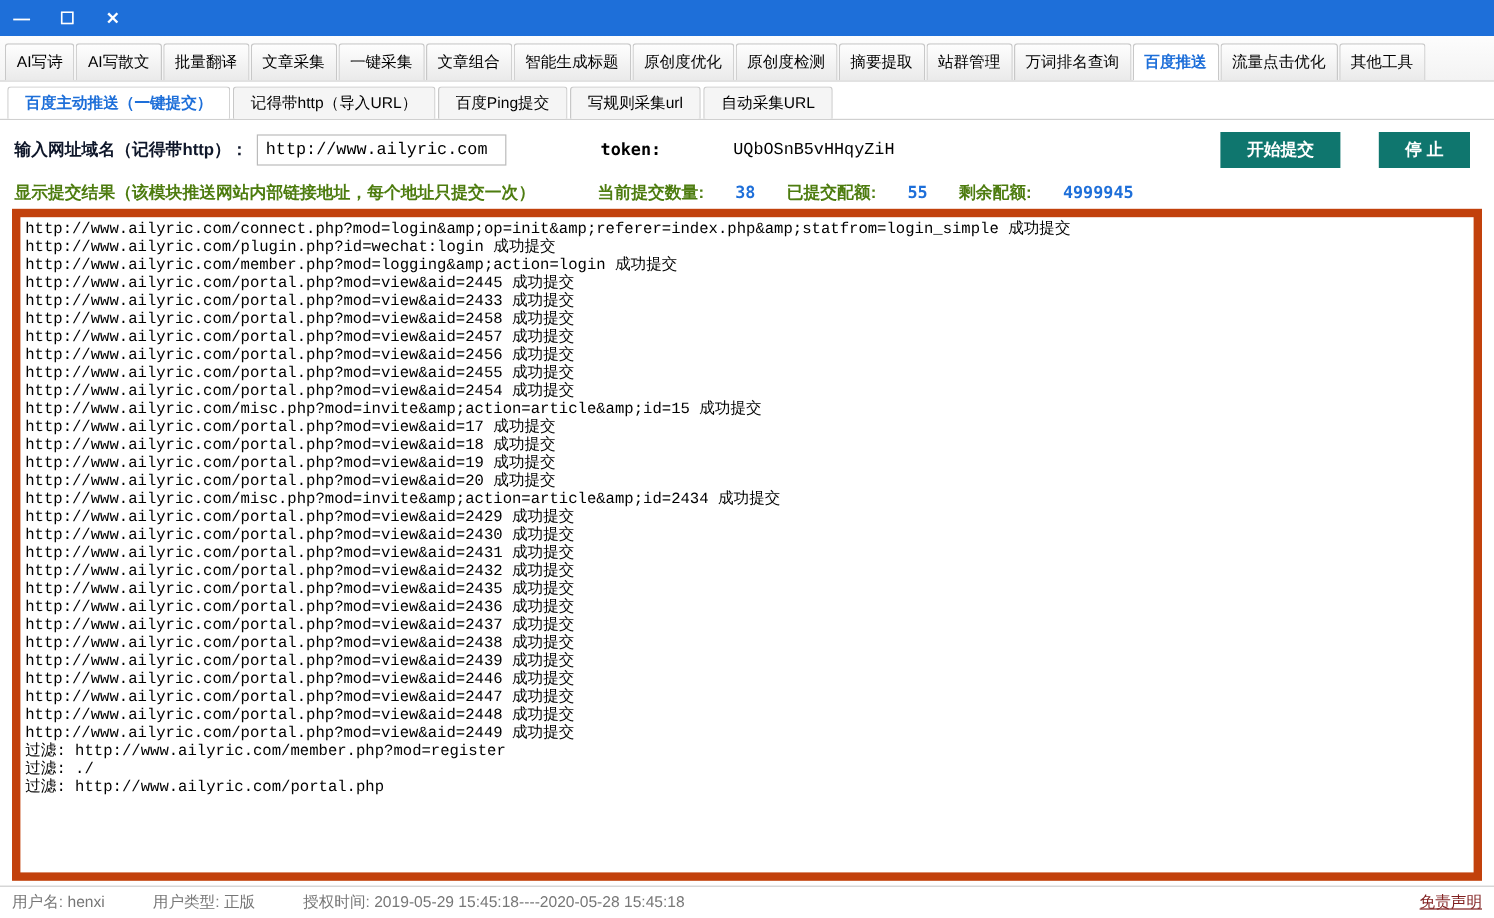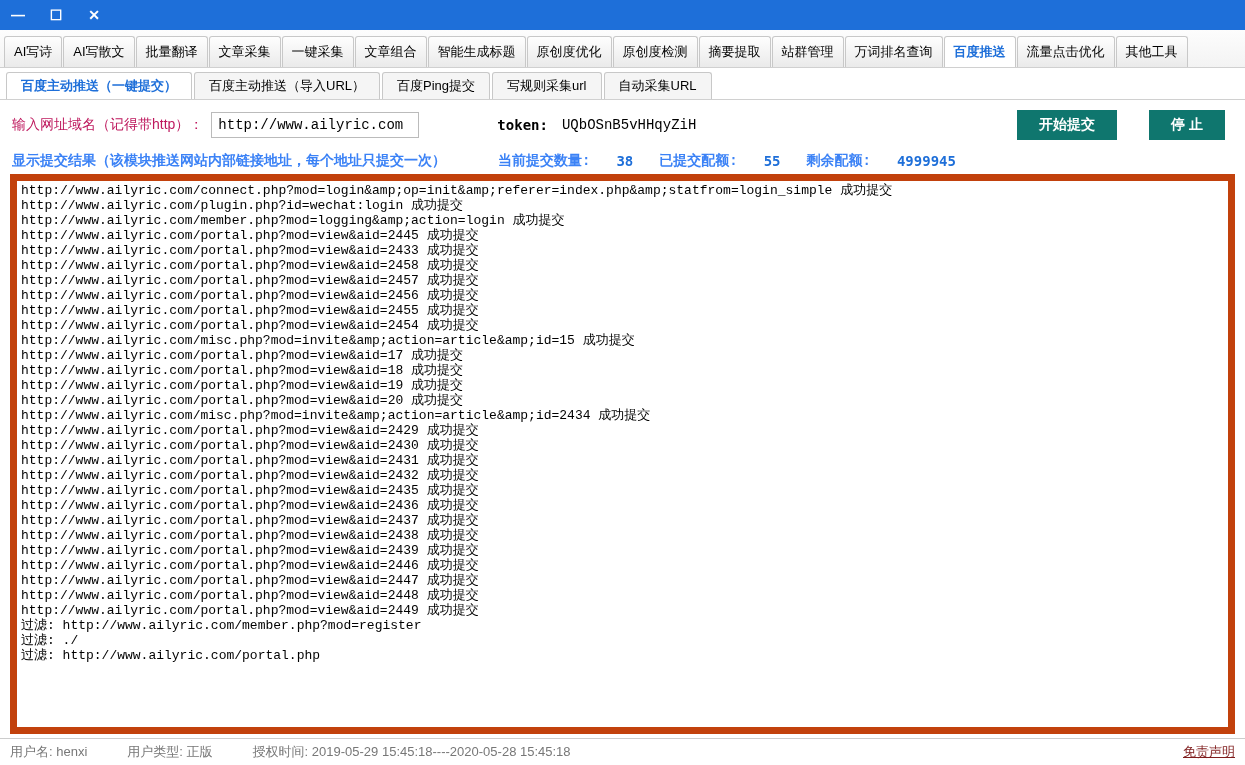--- a/index.html
+++ b/index.html
@@ -68,21 +68,21 @@
   background: #fff;
   font-weight: bold;
 }
 .form-row {
   display: flex;
   align-items: center;
   padding: 10px 12px;
   gap: 8px;
   font-size: 14px;
 }
-.form-row .lbl { color: #be185d; font-weight: normal; }
+.form-row .lbl { color: #0f172a; font-weight: bold; }
 .form-row input[type=text] {
   border: 1px solid #bbb;
   padding: 4px 6px;
   font-family: "Courier New", monospace;
   font-size: 14px;
 }
 .form-row .tok-lbl { margin-left: 70px; font-family: monospace; font-size: 14px; font-weight: bold; }
 .form-row .tok-val { font-family: monospace; }
 .btn {
   background: #0f766e;
@@ -94,21 +94,21 @@
   font-weight: bold;
 }
 .spacer { flex: 1; }
 .result-header {
   display: flex;
   align-items: center;
   padding: 2px 12px;
   font-size: 14px;
   gap: 6px;
 }
-.result-header .red { color: #3b82f6; font-weight: bold; font-family: Liberation Mono, monospace; }
+.result-header .red { color: #4d7c0f; font-weight: bold; }
 .result-header .blue { color: #1e6fd9; font-weight: bold; margin: 0 20px; font-family: monospace; font-size: 14px; }
 .log-pane {
   border: 7px solid #c2410c;
   margin: 2px 10px 4px 10px;
   flex: 1;
   overflow-y: scroll;
   font-family: "Courier New", monospace;
   font-size: 13px;
   line-height: 15px;
   padding: 2px 4px;
@@ -155,31 +155,31 @@
     <div class="main-tab">摘要提取</div>
     <div class="main-tab">站群管理</div>
     <div class="main-tab">万词排名查询</div>
     <div class="main-tab active">百度推送</div>
     <div class="main-tab">流量点击优化</div>
     <div class="main-tab">其他工具</div>
   </div>
 
 <div class="sub-tabs" id="sub-tabs">
     <div class="sub-tab active">百度主动推送（一键提交）</div>
-    <div class="sub-tab">百度主动推送（导入URL）</div>
+    <div class="sub-tab">记得带http（导入URL）</div>
     <div class="sub-tab">百度Ping提交</div>
     <div class="sub-tab">写规则采集url</div>
     <div class="sub-tab">自动采集URL</div>
   </div>
 
 <div class="form-row">
   <span class="lbl">输入网址域名（记得带http）：</span>
   <input type="text" style="width: 208px;" value="http://www.ailyric.com">
   <span class="tok-lbl">token:</span>
-  <input type="text" style="width: 190px; border: none; background: transparent;" class="tok-val" value="UQbOSnB5vHHqyZiH">
+  <input type="text" style="width: 190px; border: none; background: transparent; margin-left: 46px;" class="tok-val" value="UQbOSnB5vHHqyZiH">
   <span class="spacer"></span>
   <button class="btn">开始提交</button>
   <button class="btn" style="margin-left:24px;margin-right:8px">停 止</button>
 </div>
 
 <div class="result-header">
   <span class="red">显示提交结果（该模块推送网站内部链接地址，每个地址只提交一次）</span>
   <span style="width:40px"></span>
   <span class="red">当前提交数量:</span>
   <span class="blue">38</span>

